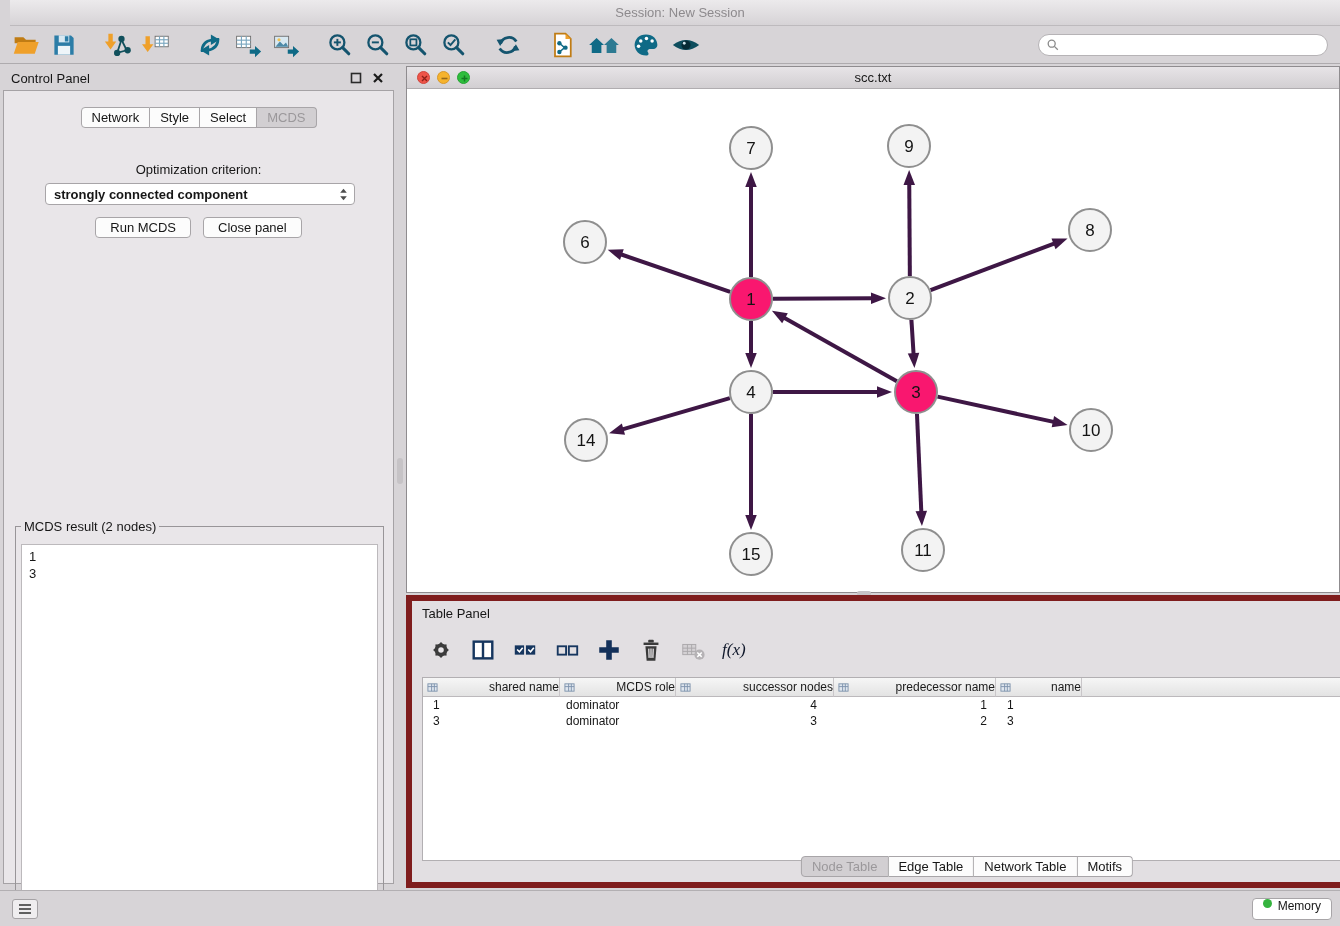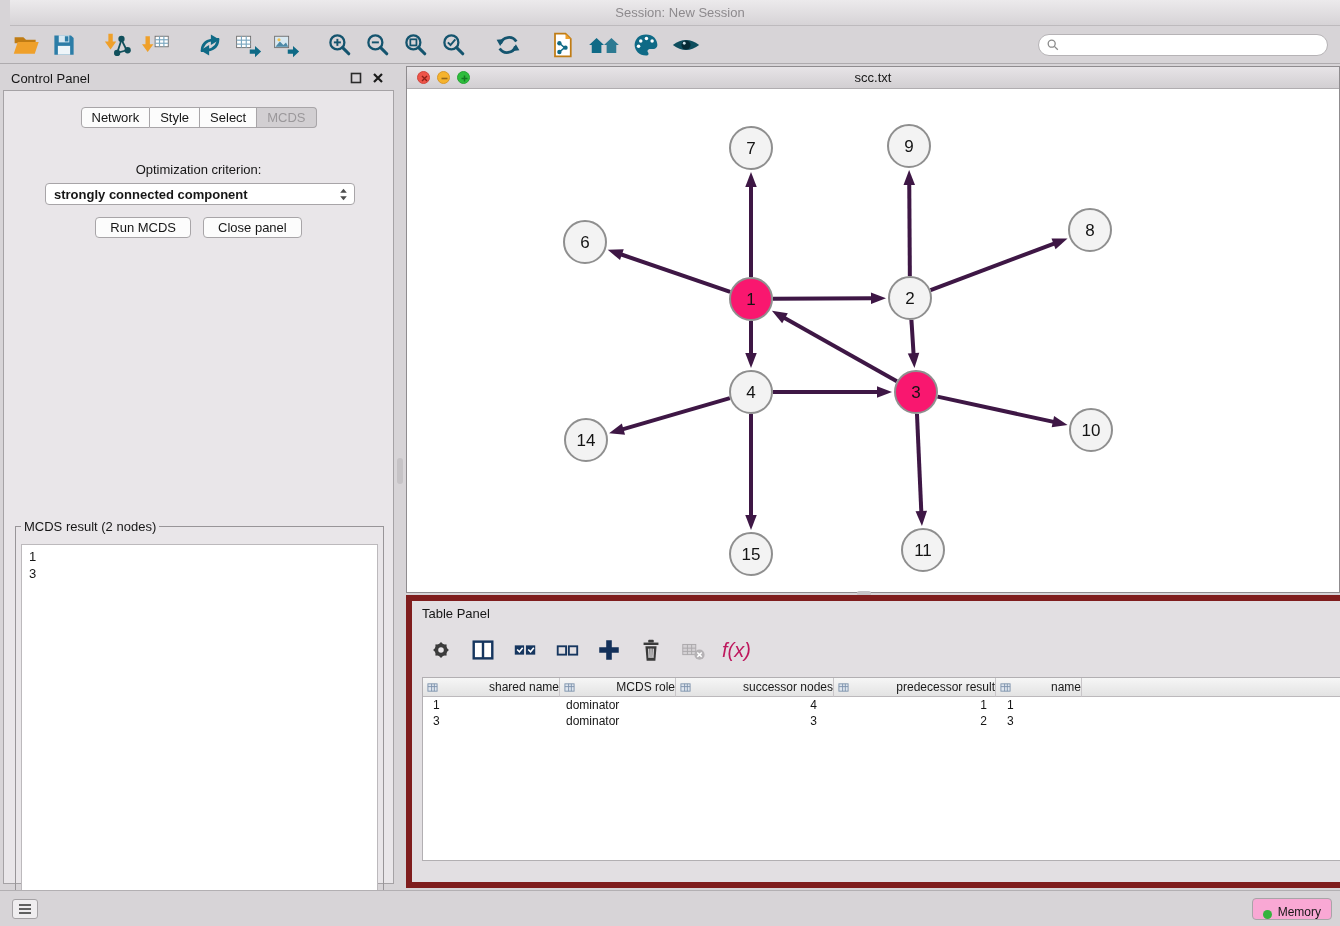--- a/index.html
+++ b/index.html
@@ -80,21 +80,21 @@
     background:#c6c3c6; border-radius:2px; cursor:row-resize; }
 
   
   .table-panel { position:absolute; left:406px; top:595px; width:1122px; height:293px;
     background:#e2dfe2; border:6px solid #7f1d1d; }
   .tp-header { height:24px; display:flex; align-items:center; padding:0 10px; }
   .tp-toolbar { position:absolute; left:16px; top:32px; height:34px; display:flex; align-items:center; gap:16px; }
   .tp-icon { background:none; border:none; width:26px; height:26px; padding:0; cursor:pointer; }
   .tp-icon svg { width:100%; height:100%; display:block; }
   .tp-icon.disabled { cursor:default; }
-  .fx-label { font-family:Liberation Sans, sans-serif; font-style:italic; font-size:20px; color:#be185d; cursor:default; }
+  .fx-label { font-family:Liberation Serif, serif; font-style:italic; font-size:17px; color:#0f172a; cursor:default; }
 
   .table-area { position:absolute; left:10px; right:8px; top:76px; height:184px;
     background:#fff; border:1px solid #b2afb2; overflow:hidden; }
   .tgrid { display:grid; grid-template-columns:137px 116px 158px 162px 86px 1fr; }
   .th { height:19px; background:linear-gradient(#f6f6f6,#e3e3e3); border-right:1px solid #c9c6c9;
     border-bottom:1px solid #bcb9bc; font-size:12px; color:#1a1a1a; display:flex; align-items:center;
     justify-content:flex-end; position:relative; cursor:pointer; }
   .th .col-icon { position:absolute; left:4px; top:4px; width:11px; height:11px; }
   .th.filler { cursor:default; }
   .td { height:16px; font-size:12px; color:#161616; padding-top:1px; cursor:default; white-space:nowrap; }
@@ -105,22 +105,22 @@
   .td.c5 { padding-left:11px; }
 
   .bottom-tabs { position:absolute; bottom:5px; left:50%; transform:translateX(-50%); }
 
   
   .statusbar { position:absolute; left:0; top:890px; width:100%; height:36px;
     background:#d7d4d7; border-top:1px solid #b2afb2; }
   .sb-left-btn { position:absolute; left:12px; top:8px; width:26px; height:20px; background:#efedef;
     border:1px solid #a5a2a5; border-radius:3px; cursor:pointer; padding:2px 4px; }
   .sb-left-btn svg { width:100%; height:100%; display:block; }
-  .memory-btn { position:absolute; right:8px; top:7px; height:22px; background:#f9a8d4;
-    border:1px solid #a8a5a8; border-radius:4px; display:flex; align-items:flex-end; gap:6px;
+  .memory-btn { position:absolute; right:8px; top:7px; height:22px; background:#ffffff;
+    border:1px solid #a8a5a8; border-radius:4px; display:flex; align-items:flex-start; gap:6px;
     padding:0 10px; cursor:pointer; }
   .memory-dot { width:9px; height:9px; border-radius:50%; background:#35b33e; }
   .memory-label { font-size:12px; color:#161616; }
 </style>
 </head>
 <body>
 
 <div class="app">
 
   <div class="titlebar">
@@ -537,21 +537,21 @@
             </svg>
           <span>successor nodes</span>
         </div>
         <div class="th">
           <svg class="col-icon" viewBox="0 0 12 12">
               <rect x="1" y="2" width="10" height="8" fill="#dfe6ee" stroke="#7e93ad"></rect>
               <line x1="1" y1="5" x2="11" y2="5" stroke="#7e93ad"></line>
               <line x1="5" y1="2" x2="5" y2="10" stroke="#7e93ad"></line>
               <line x1="8" y1="2" x2="8" y2="10" stroke="#7e93ad"></line>
             </svg>
-          <span>predecessor result</span>
+          <span>predecessor name</span>
         </div>
         <div class="th">
           <svg class="col-icon" viewBox="0 0 12 12">
               <rect x="1" y="2" width="10" height="8" fill="#dfe6ee" stroke="#7e93ad"></rect>
               <line x1="1" y1="5" x2="11" y2="5" stroke="#7e93ad"></line>
               <line x1="5" y1="2" x2="5" y2="10" stroke="#7e93ad"></line>
               <line x1="8" y1="2" x2="8" y2="10" stroke="#7e93ad"></line>
             </svg>
           <span>name</span>
         </div>
@@ -566,20 +566,26 @@
 
         <div class="td c1">3</div>
         <div class="td c2">dominator</div>
         <div class="td c3">3</div>
         <div class="td c4">2</div>
         <div class="td c5">3</div>
         <div class="td"></div>
       </div>
     </div>
 
+    <div class="seg bottom-tabs">
+      <button class="seg-btn active">Node Table</button>
+      <button class="seg-btn">Edge Table</button>
+      <button class="seg-btn">Network Table</button>
+      <button class="seg-btn">Motifs</button>
+    </div>
   </div>
 
   <div class="statusbar">
     <button class="sb-left-btn">
       <svg viewBox="0 0 16 14">
           <g stroke="#3c3c3c" stroke-width="1.6">
             <line x1="2" y1="3" x2="14" y2="3"></line>
             <line x1="2" y1="7" x2="14" y2="7"></line>
             <line x1="2" y1="11" x2="14" y2="11"></line>
           </g>

